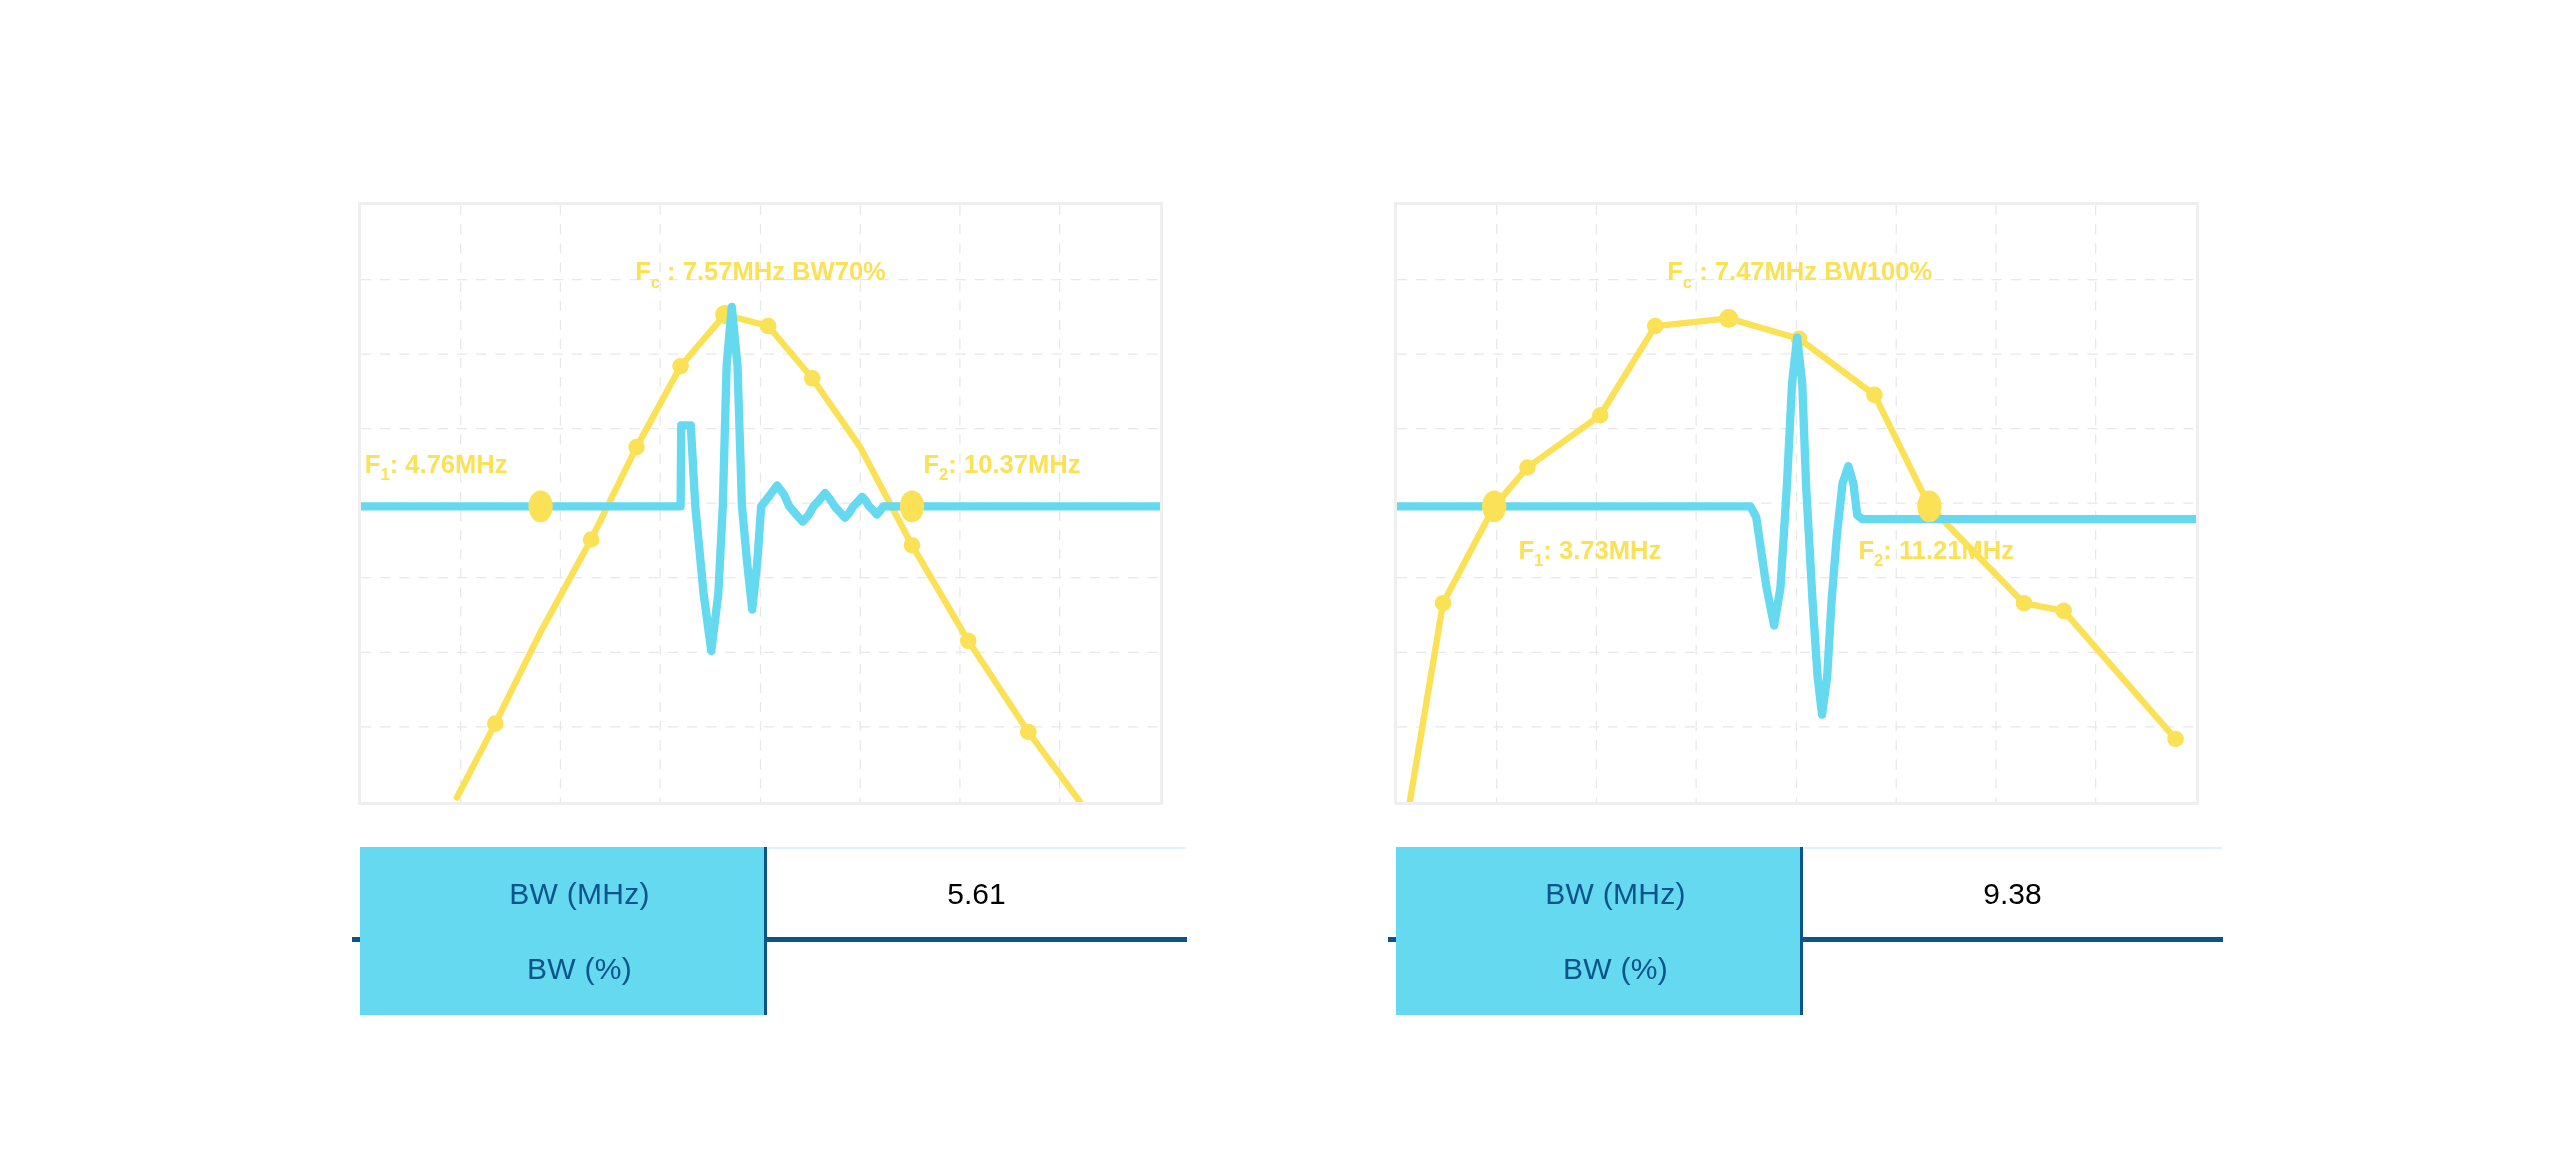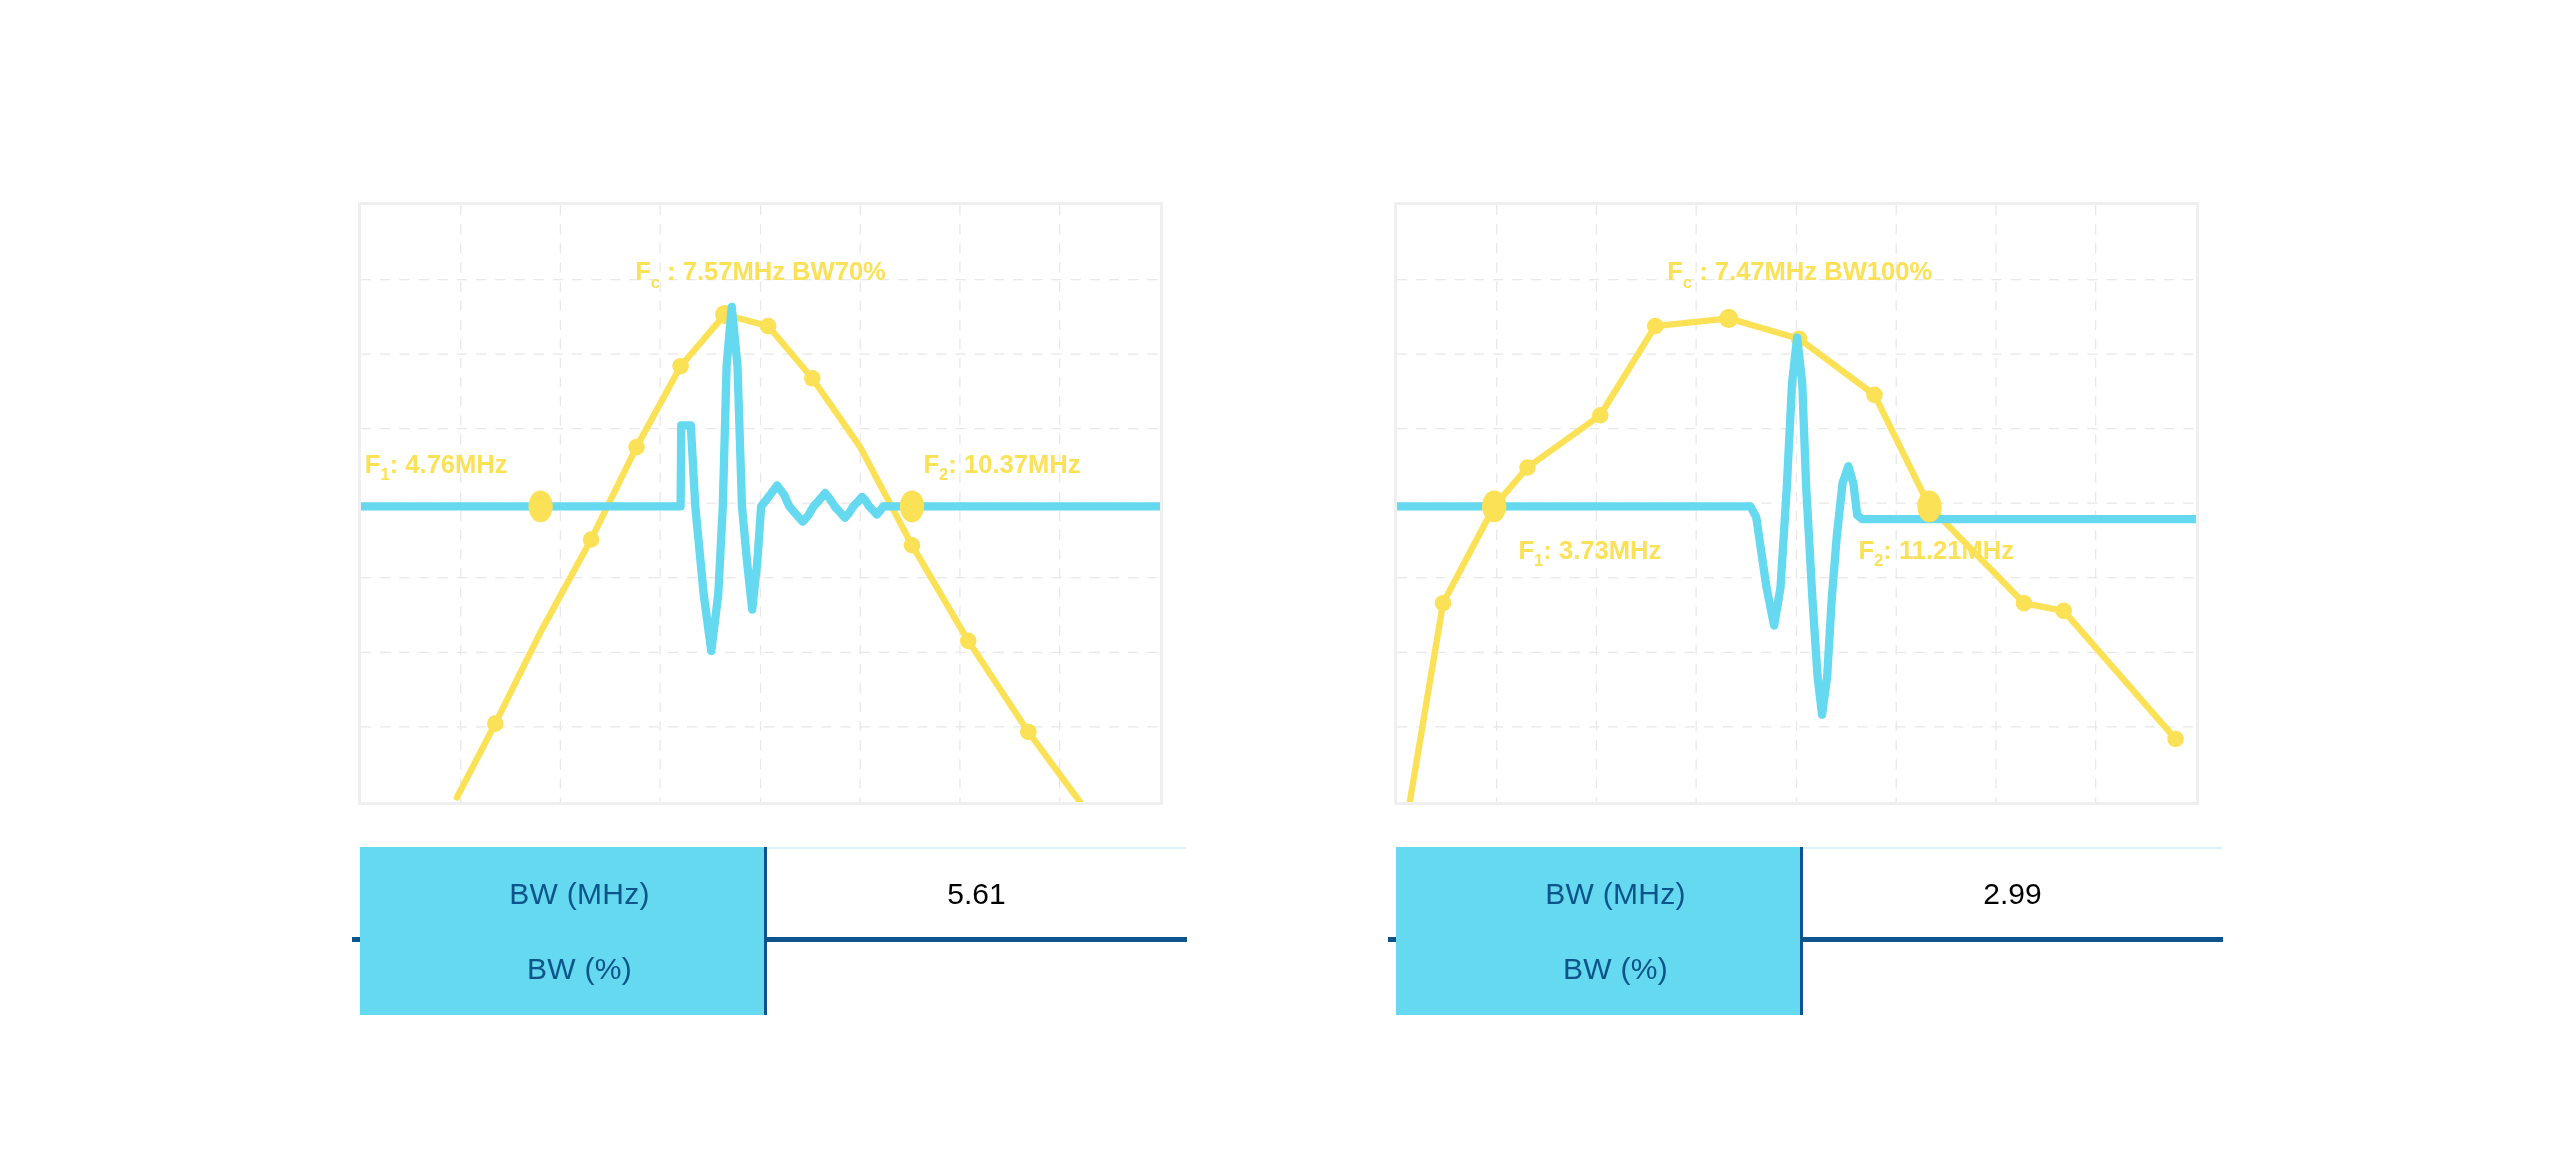--- a/index.html
+++ b/index.html
@@ -207,21 +207,21 @@
         <text x="722" y="555" text-anchor="start" fill="#FBE156" font-family="Liberation Sans, sans-serif" font-size="40" font-weight="700">
           <tspan>F</tspan><tspan dy="12" font-size="26">2</tspan><tspan dy="-12">: 11.21MHz</tspan>
         </text>
       </svg>
     </div>
 
     <div class="bw-table">
       <div class="bw-toprule"></div>
       <div class="bw-row r0">
         <div class="bw-label">BW (MHz)</div>
-        <div class="bw-value mhz">2.99</div>
+        <div class="bw-value mhz">9.38</div>
       </div>
       <div class="bw-rule"></div>
       <div class="bw-row r1">
         <div class="bw-label">BW (%)</div>
       </div>
     </div>
   </div>
 
 </div>
 

